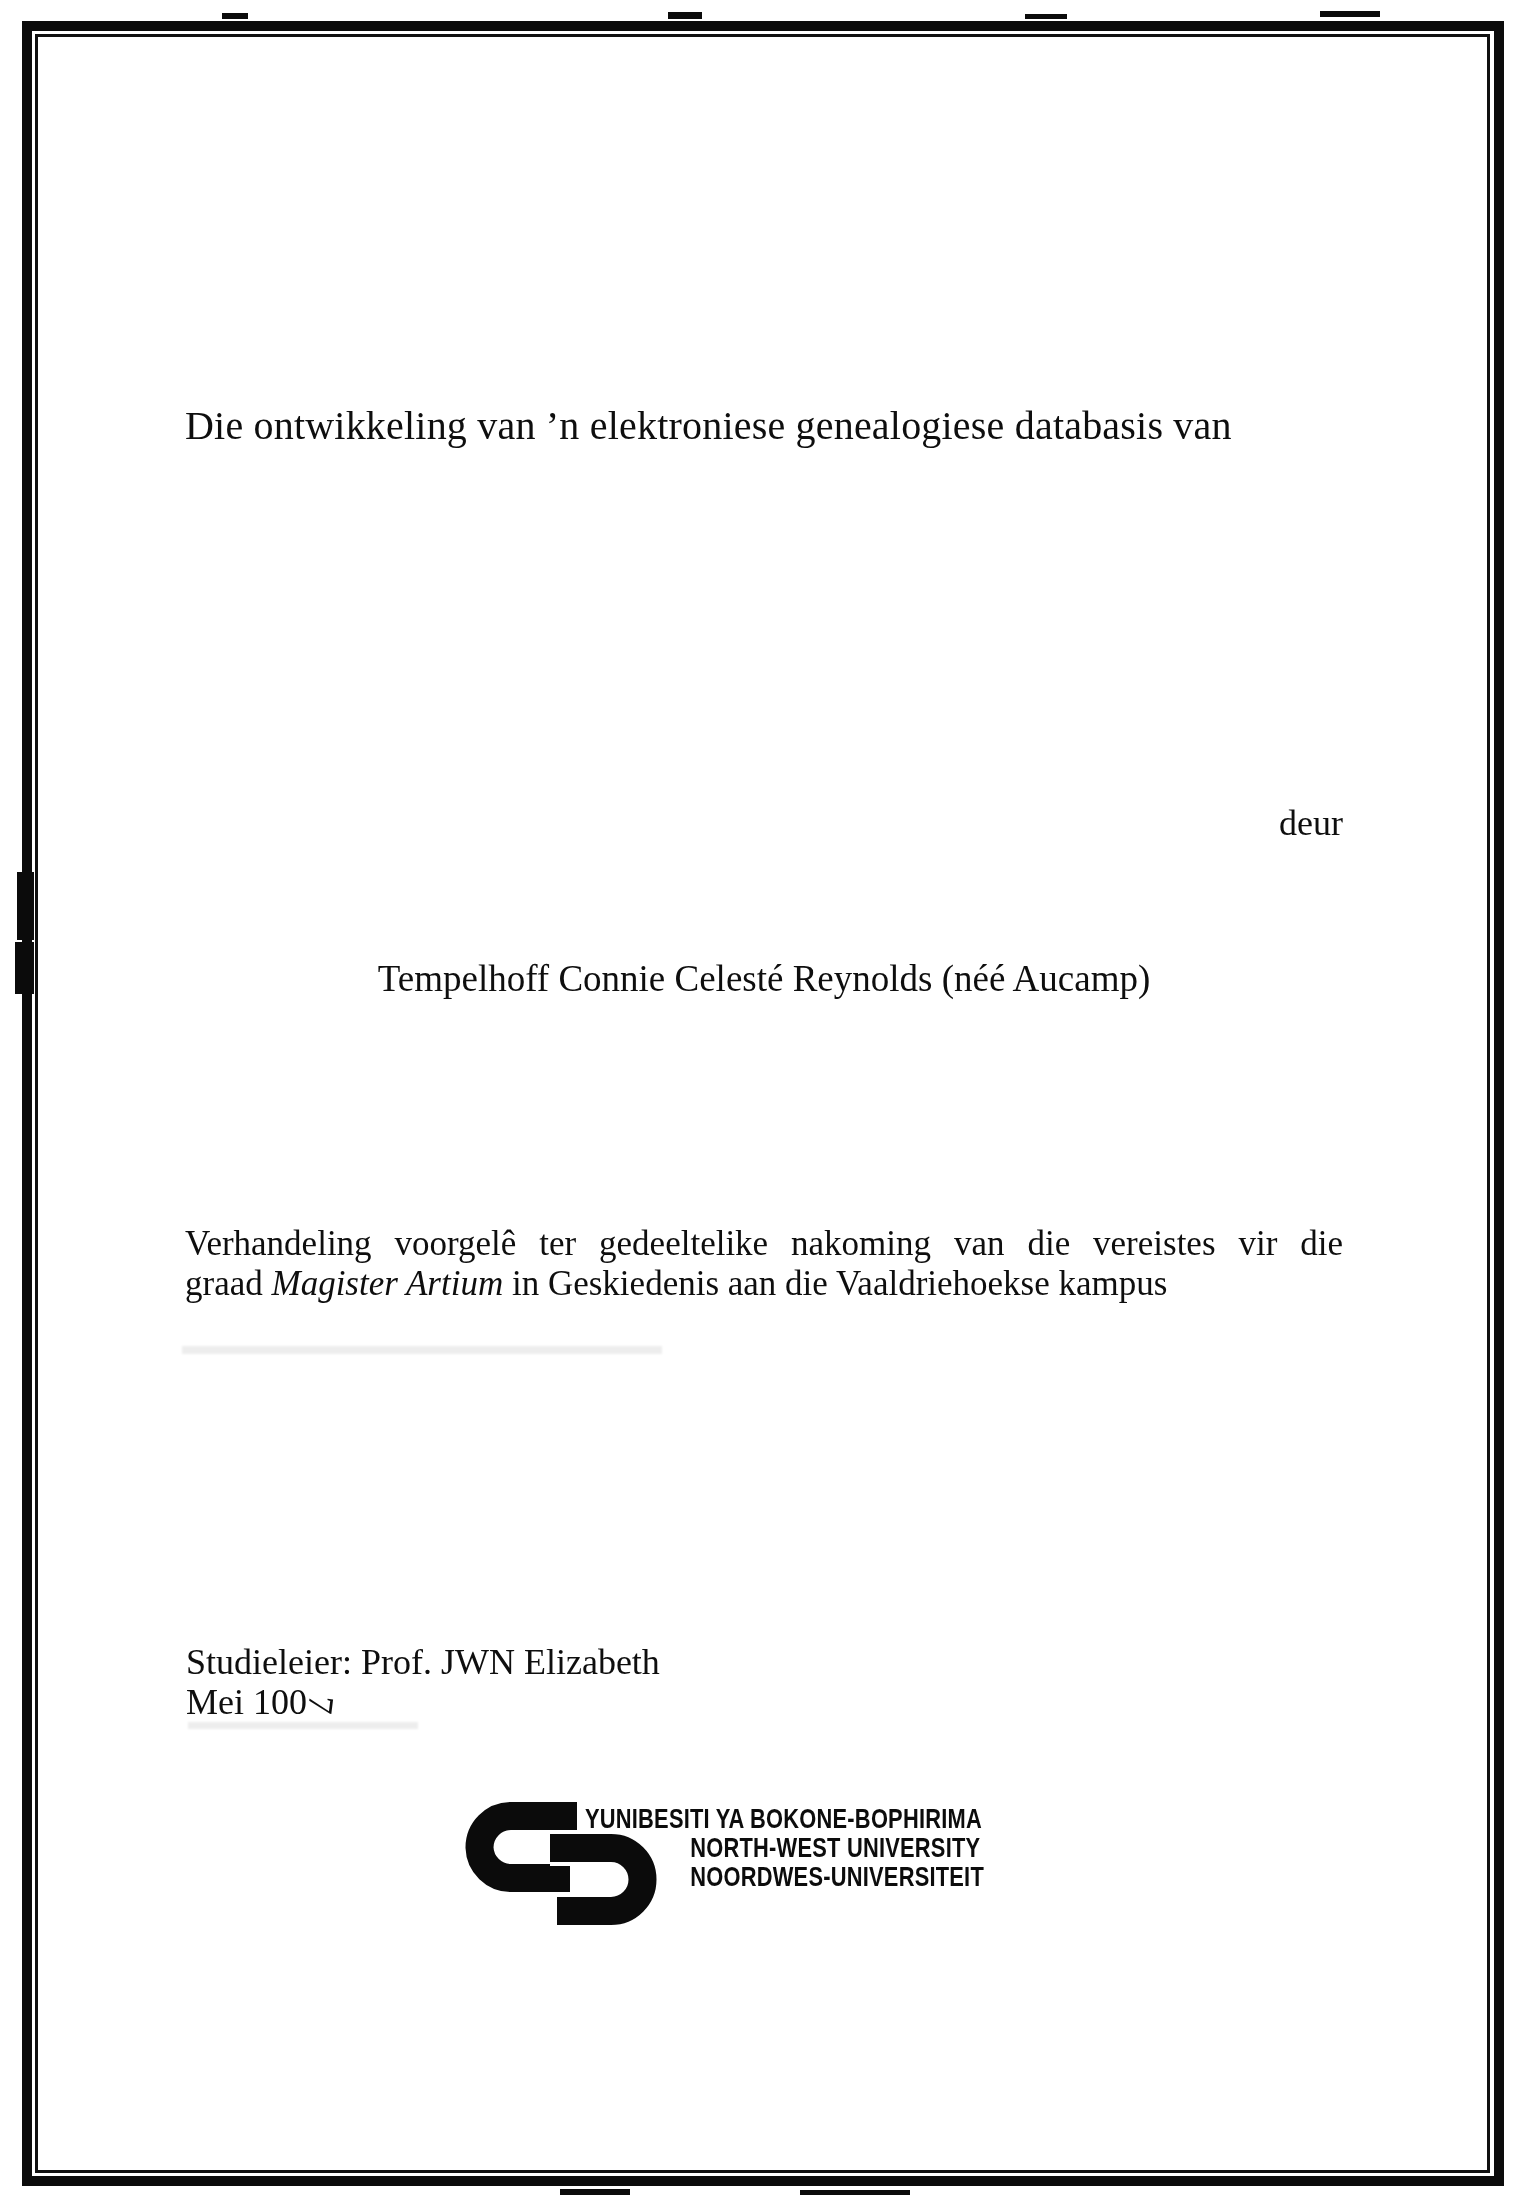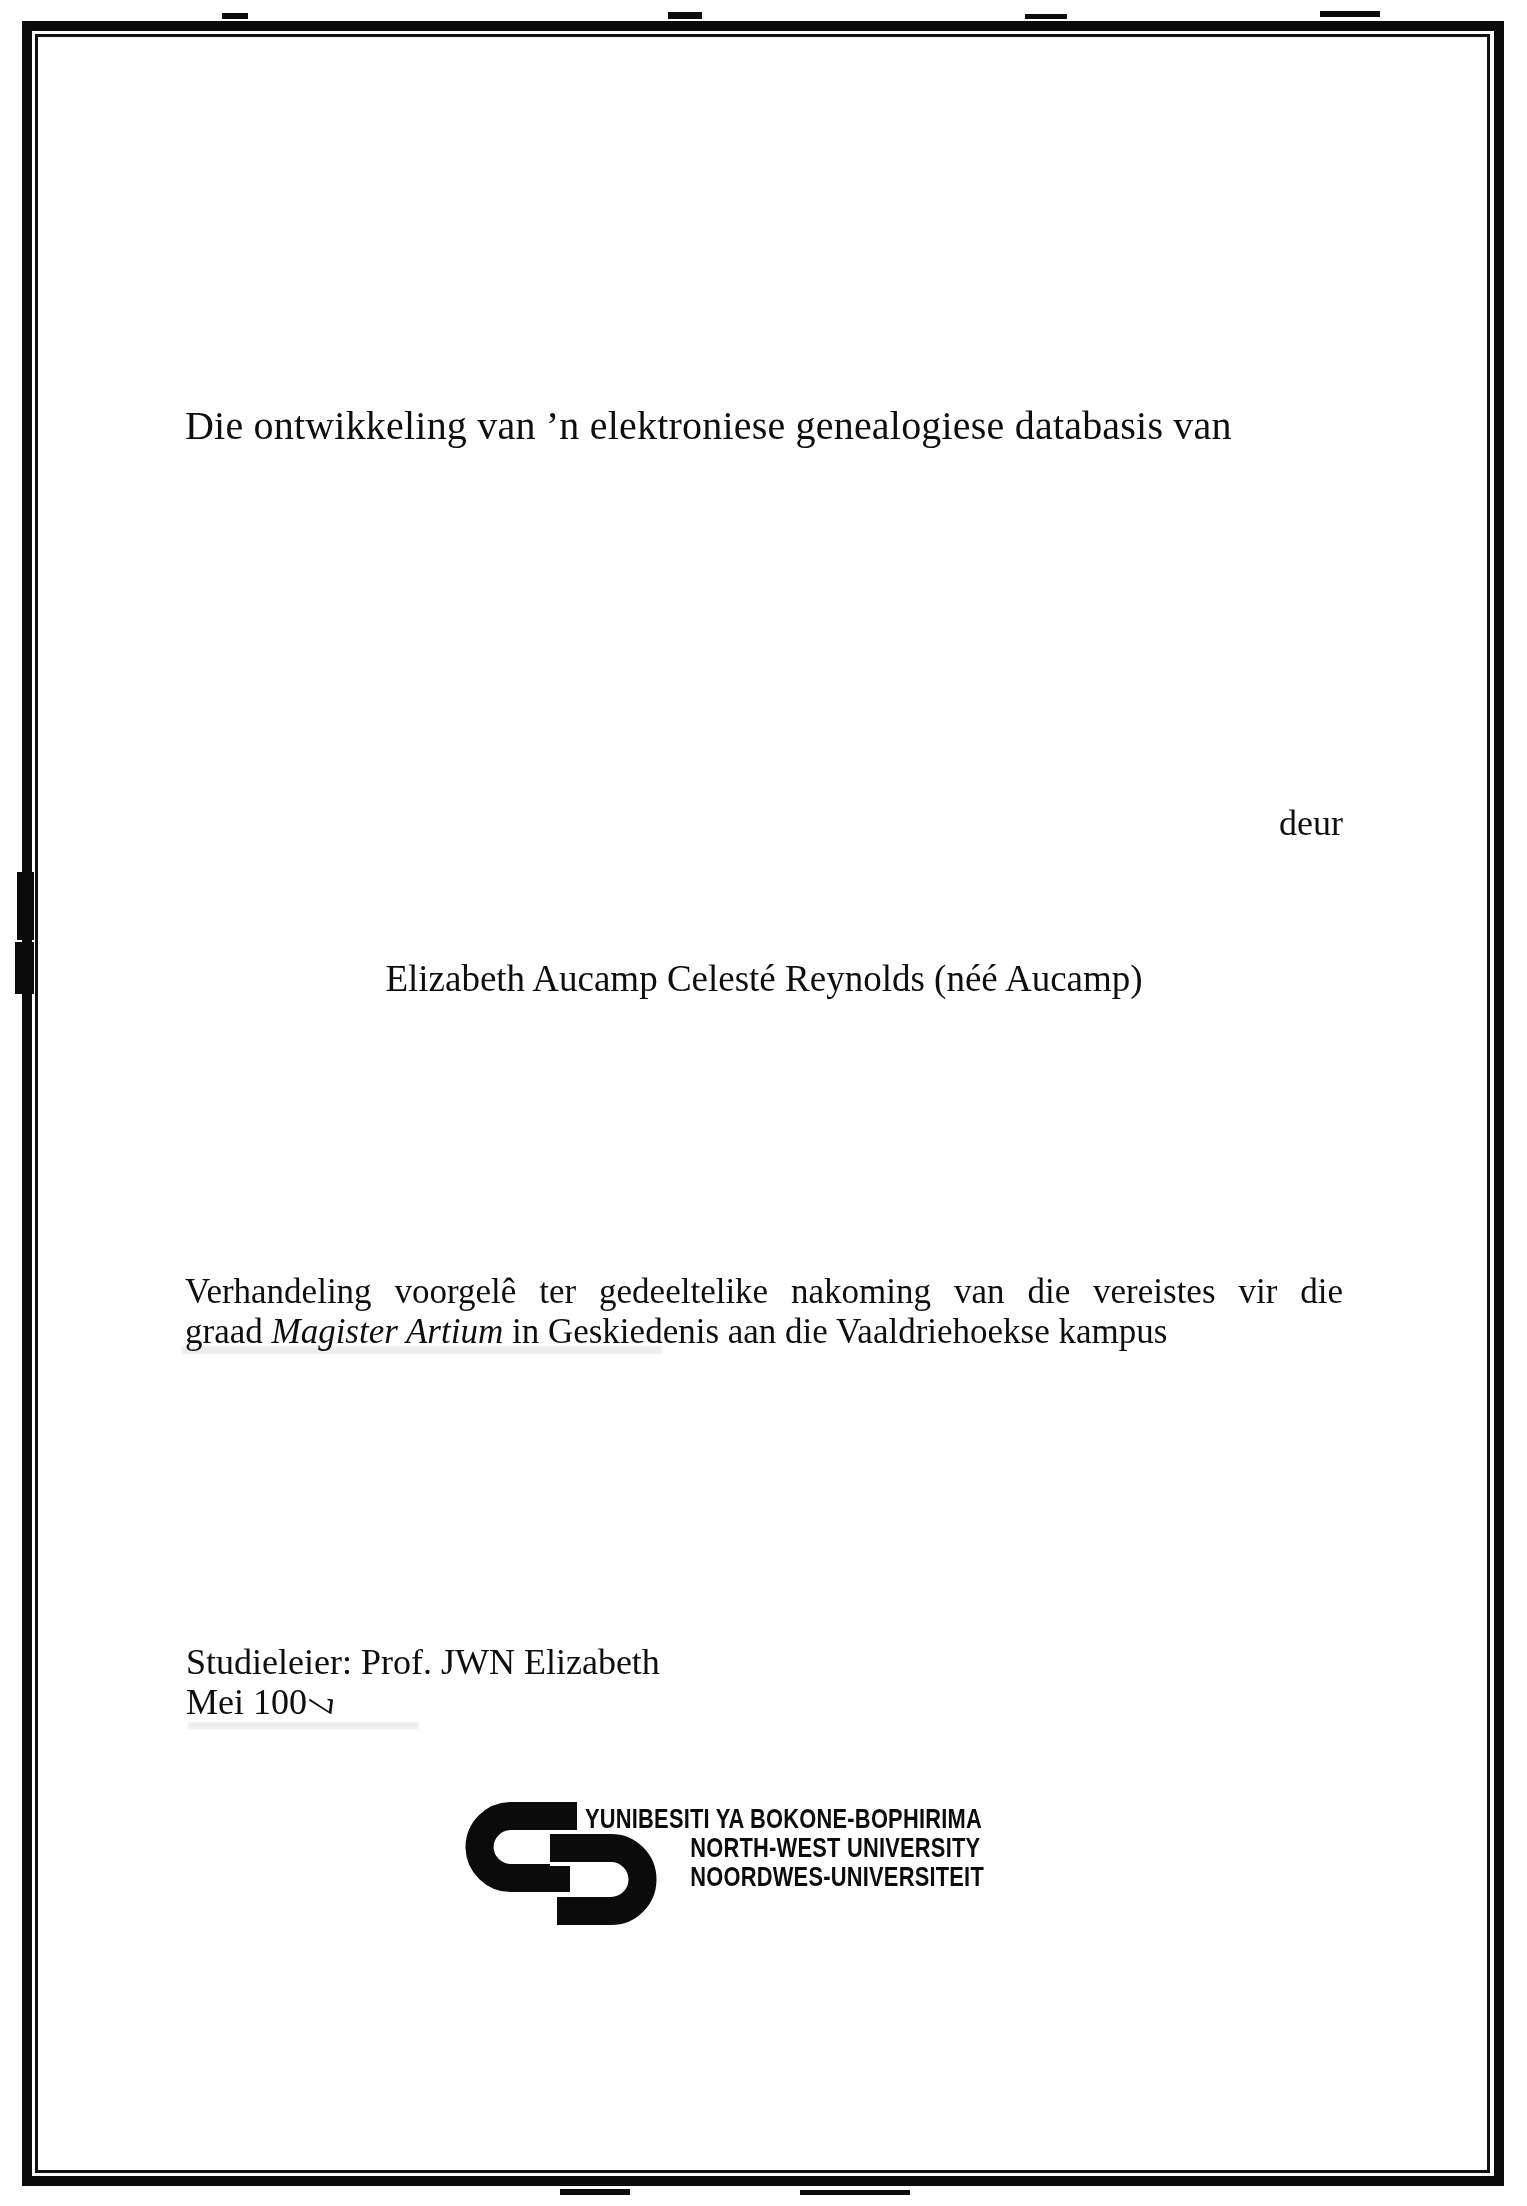--- a/index.html
+++ b/index.html
@@ -63,21 +63,21 @@
     position: absolute;
     left: 185px; top: 959px;
     width: 1158px;
     font-size: 37px;
     line-height: 40px;
     text-align: center;
     white-space: nowrap;
   }
   .statement {
     position: absolute;
-    left: 185px; top: 1272px;
+    left: 185px; top: 1224px;
     width: 1158px;
     font-size: 35px;
     line-height: 40px;
   }
   .statement .just {
     text-align: justify;
     text-align-last: justify;
   }
   .statement .it {
     font-style: italic;
@@ -135,21 +135,21 @@
   <div class="speck" style="left:800px; top:2190px; width:110px; height:5px;"></div>
   <div class="smudge" style="left:182px; top:1346px; width:480px; height:8px;"></div>
   <div class="smudge" style="left:188px; top:1722px; width:230px; height:7px;"></div>
 
   <div class="title-block">
     <div>Die ontwikkeling van ’n elektroniese genealogiese databasis van</div>
   </div>
 
   <div class="byline">deur</div>
 
-  <div class="author">Elizabeth Aucamp Celesté Reynolds (néé Aucamp)</div>
+  <div class="author">Tempelhoff Connie Celesté Reynolds (néé Aucamp)</div>
 
   <div class="statement">
     <div class="just">Verhandeling voorgelê ter gedeeltelike nakoming van die vereistes vir die</div>
     <div><span>graad </span><span class="it">Magister Artium</span><span> in Geskiedenis aan die Vaaldriehoekse kampus</span></div>
   </div>
 
   <div class="supervisor-block">
     <div>Studieleier: Prof. JWN Elizabeth</div>
     <div><span>Mei 100</span><span class="seven">7</span></div>
   </div>

